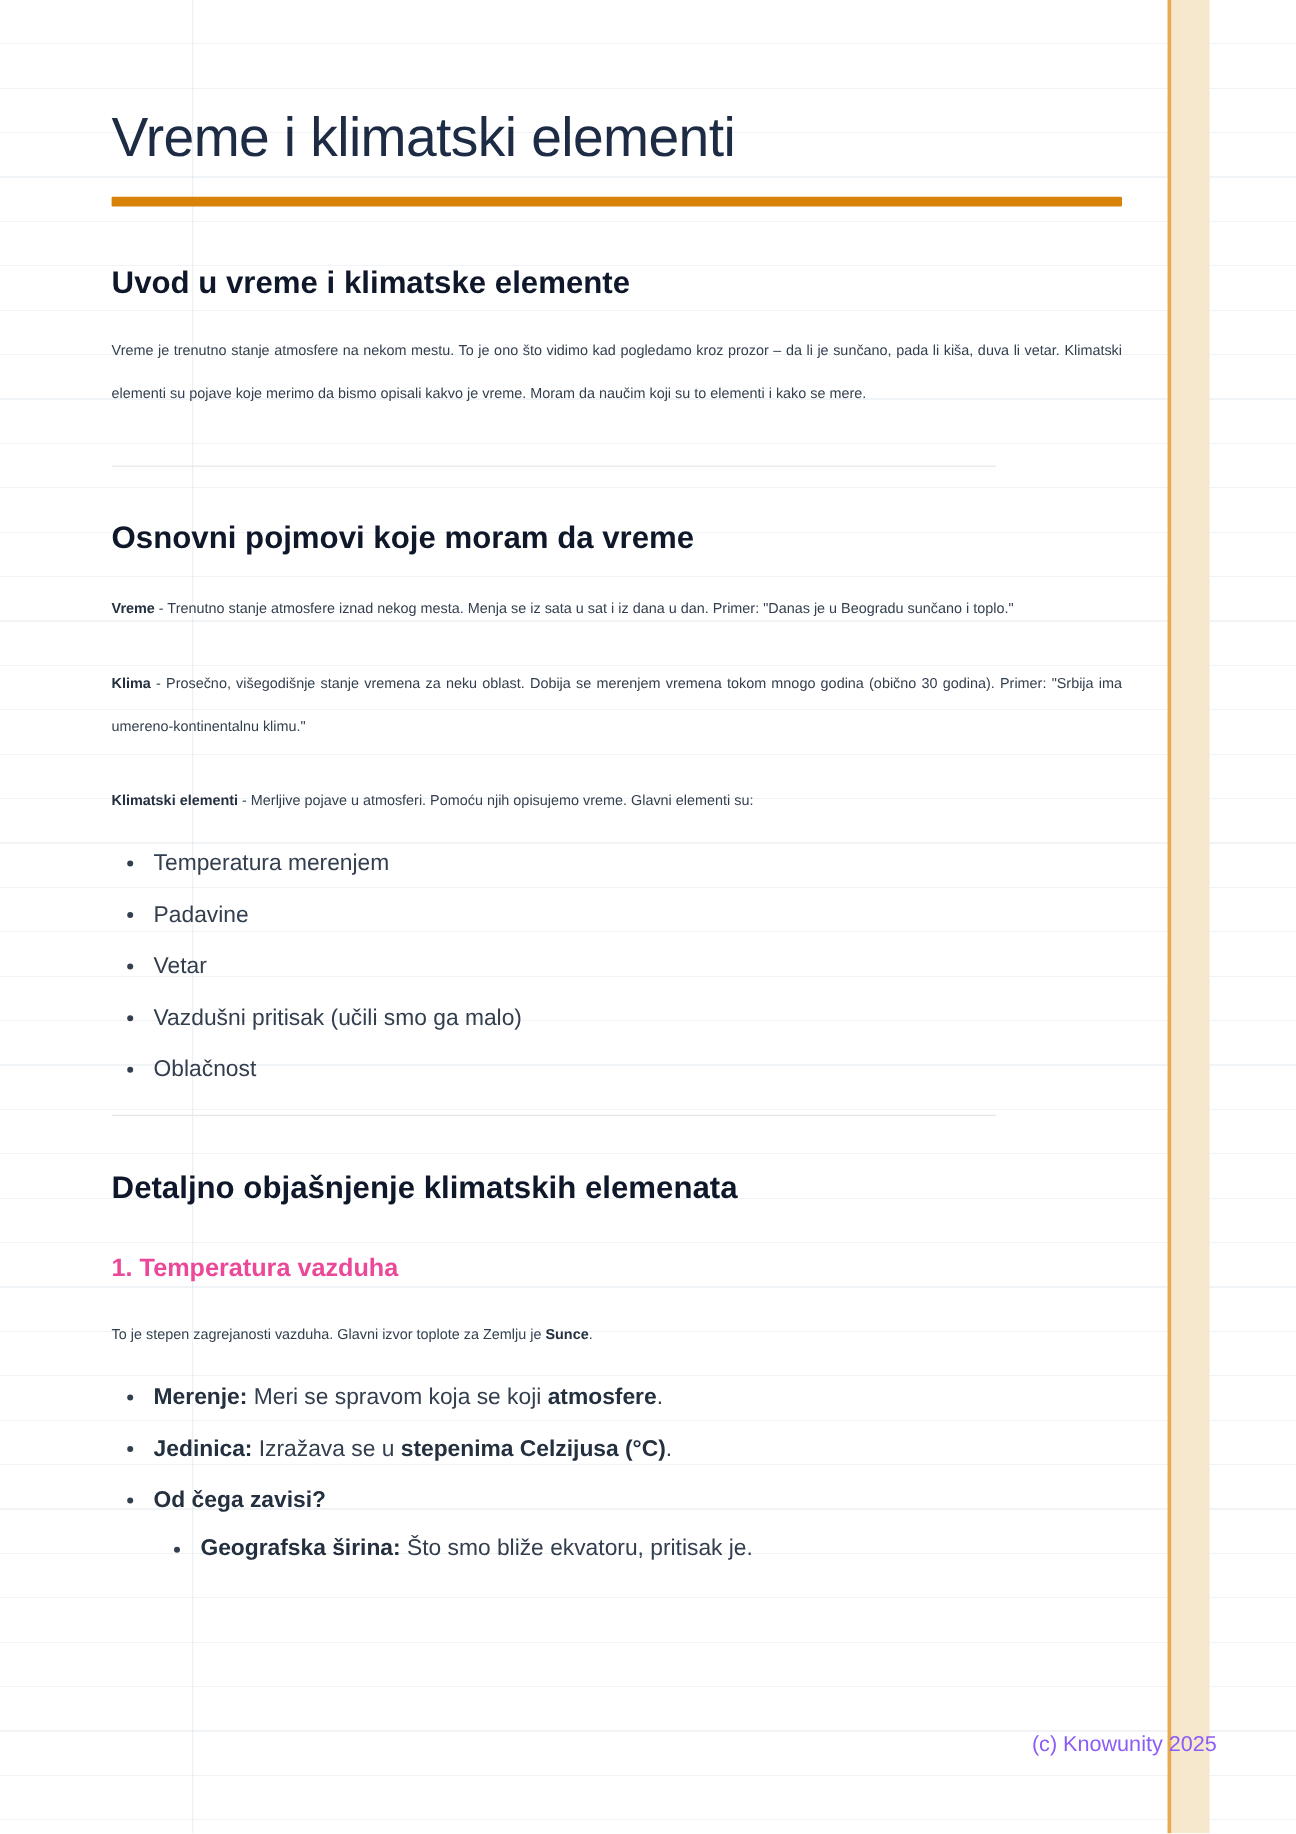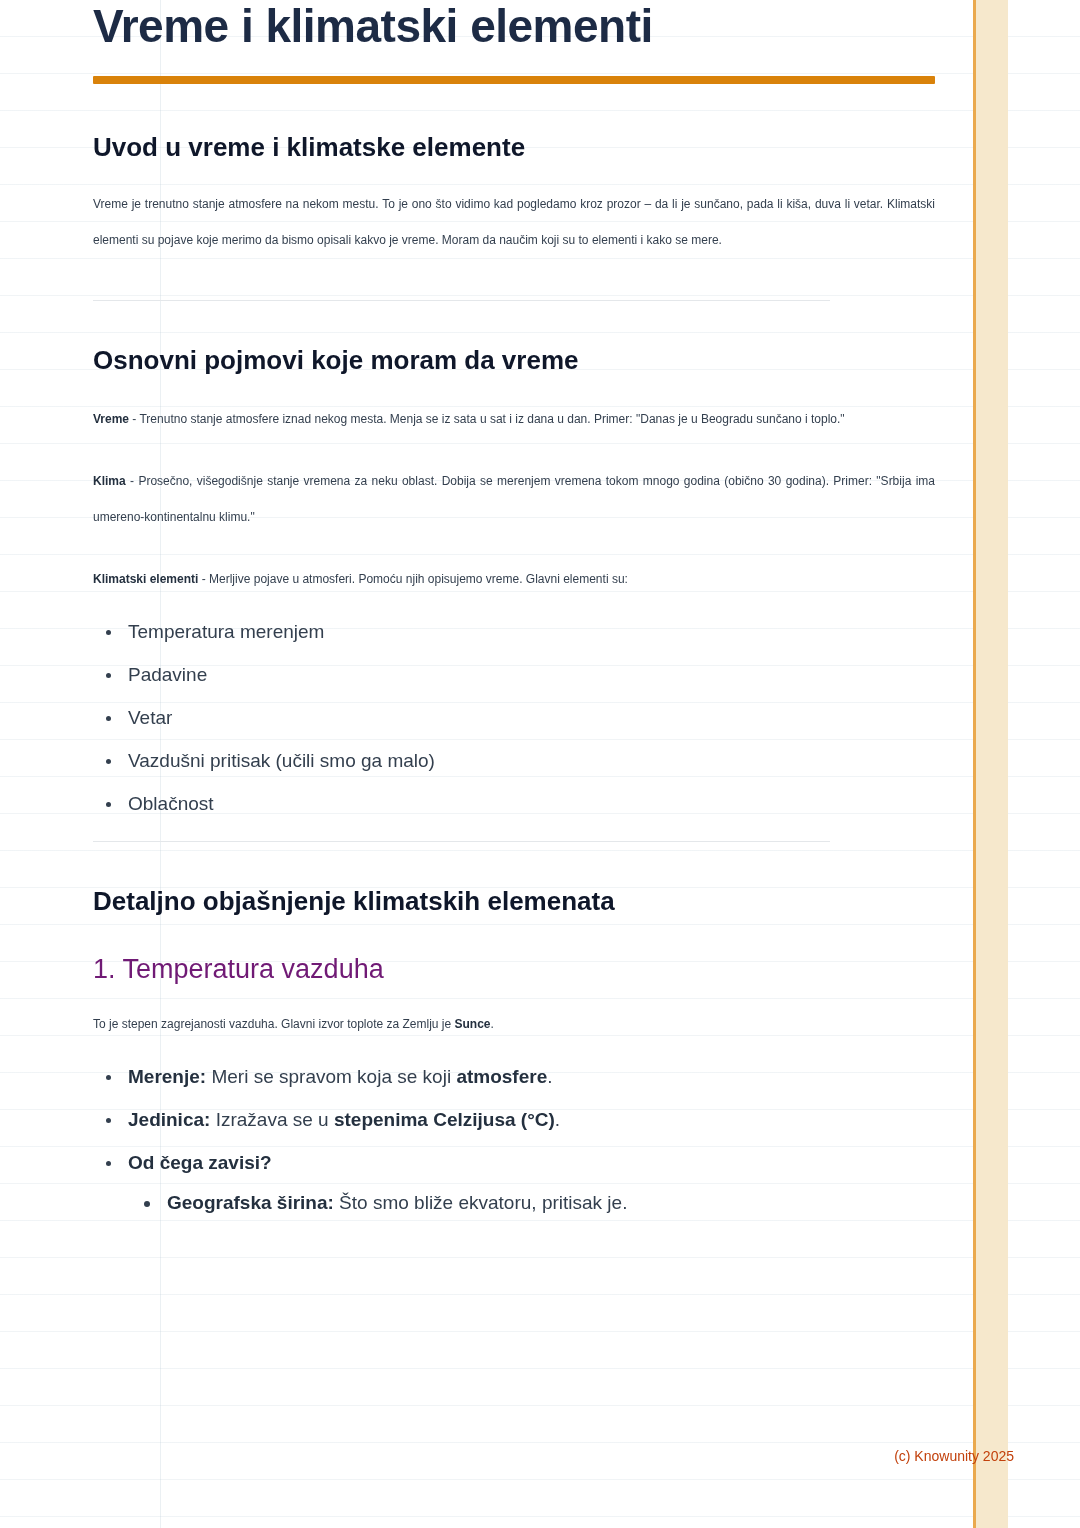--- a/index.html
+++ b/index.html
@@ -47,23 +47,24 @@
     background: #f6e8cc;
     border-left: 3px solid #eaa94e;
   }
 
   .content {
     position: relative;
     padding: 0 145px 0 93px;
   }
 
   h1.page-title {
+    margin-top: 88px;
     font-size: 46px;
     line-height: 52px;
-    font-weight: 700;
+    font-weight: 400;
     letter-spacing: -0.5px;
     color: #1d2b45;
   }
   .title-bar {
     margin-top: 24px;
     height: 8px;
     background: #d9820a;
     border-radius: 1px;
   }
 
@@ -71,24 +72,24 @@
     margin-top: 48px;
     font-size: 26px;
     line-height: 30px;
     font-weight: 700;
     color: #0f172a;
   }
   h2.section-heading.mt2 { margin-top: 44px; }
 
   h3.sub-heading {
     margin-top: 40px;
-    font-size: 27px;
+    font-size: 21px;
     line-height: 26px;
-    font-weight: 400;
-    color: #701a75;
+    font-weight: 700;
+    color: #ec4899;
   }
 
   p.body-text {
     margin-top: 24px;
     font-size: 12px;
     line-height: 36px;
     color: #333f4e;
     text-align: justify;
   }
   p.body-text b, li b { font-weight: 700; color: #24303f; }
@@ -125,22 +126,22 @@
     font-size: 19px;
     line-height: 26px;
     color: #333f4e;
     padding-left: 5px;
   }
 
   .credit {
     position: absolute;
     right: 66px;
     bottom: 64px;
-    font-size: 14px;
-    color: #c2410c;
+    font-size: 18px;
+    color: #8b5cf6;
     z-index: 5;
   }
 </style>
 </head>
 <body>
 
 <div class="page">
   <div class="ruled-lines"></div>
   <div class="v-line"></div>
   <div class="side-strip"></div>

